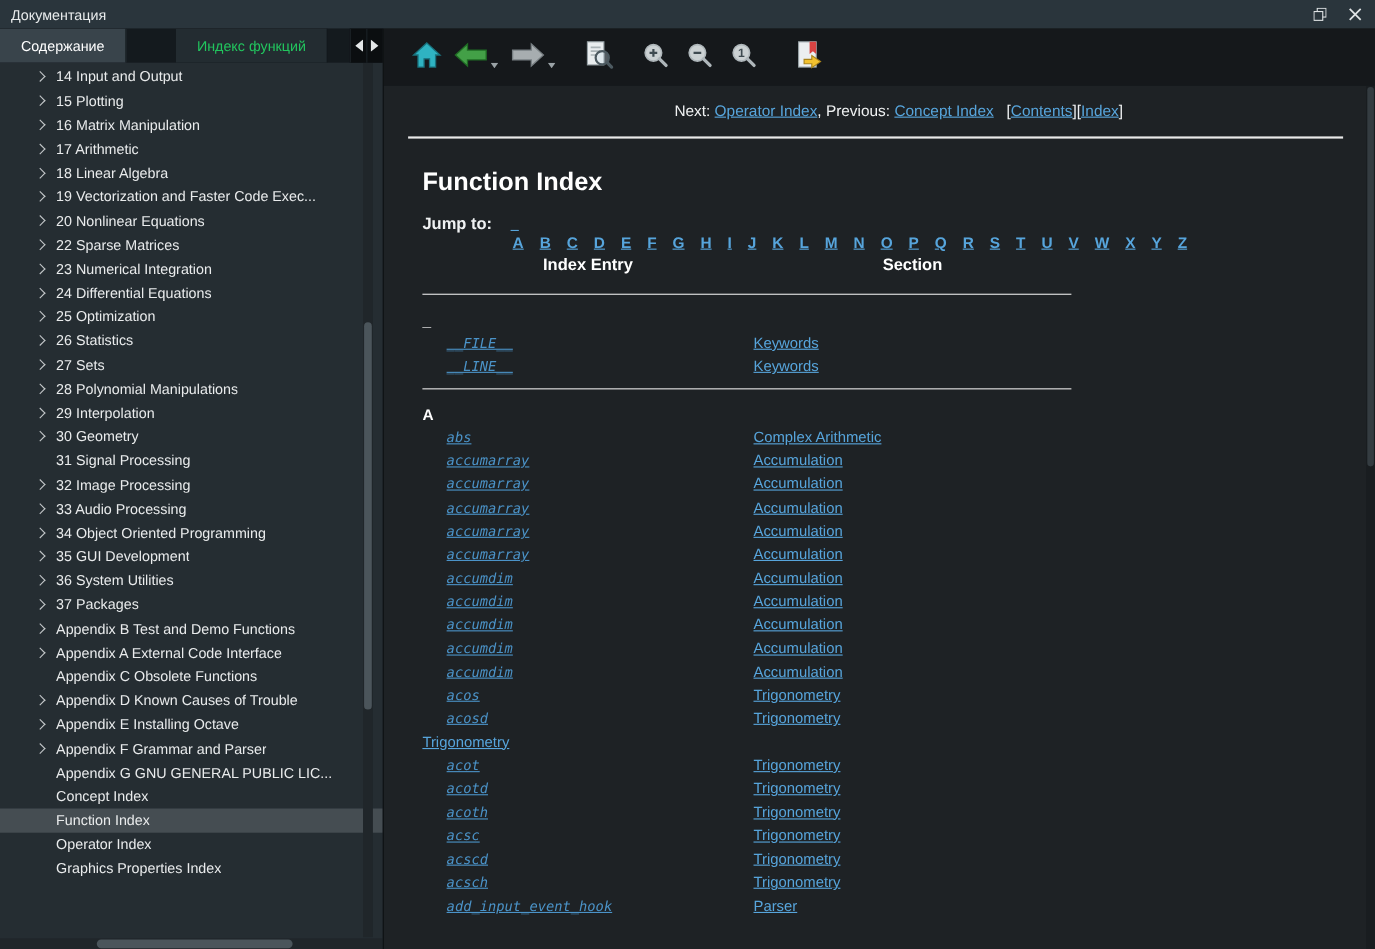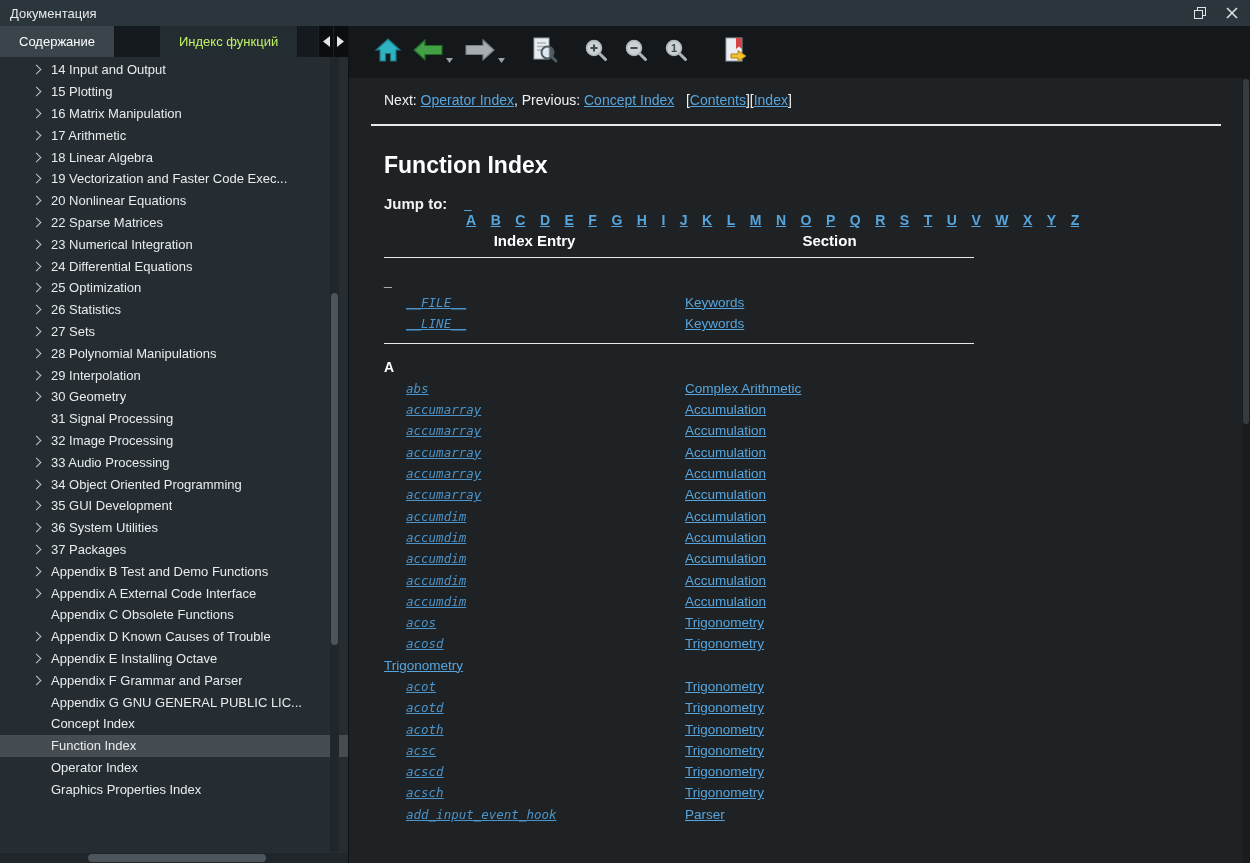--- a/index.html
+++ b/index.html
@@ -12,21 +12,21 @@
               justify-content:space-between; padding:0 10px; color:#e8ebec; font-size:13px; }
   .win-controls { display:flex; align-items:center; gap:16px; }
   .winbtn { display:flex; align-items:center; justify-content:center; width:16px; height:16px; cursor:pointer; }
 
   
   .body { flex:1; display:flex; min-height:0; }
   .left { width:348px; display:flex; flex-direction:column; background:#252d32; }
   .tabbar { height:31px; background:#141a1e; display:flex; flex:0 0 auto; }
   .tabs { display:flex; overflow:hidden; width:318px;gap:45px; }
   .tab { flex:0 0 auto; padding:0 19px; display:flex; align-items:center; font-size:13px;
-         color:#bef264; background:#232c31; border-right:1px solid #10161a; white-space:nowrap; cursor:pointer; }
+         color:#22c55e; background:#232c31; border-right:1px solid #10161a; white-space:nowrap; cursor:pointer; }
   .tab.selected { background:#39444b; color:#ffffff; }
   .tab-scroll { display:flex; flex:1; }
   .scroll-btn { width:15px; background:#0b0e10; display:flex; align-items:center;
                 justify-content:center; cursor:pointer; border-left:1px solid #1b2226; }
 
   .sidebar { flex:1; position:relative; overflow:hidden; }
   .tree { padding-top:2px; }
   .tree-item { height:21.8px; display:flex; align-items:center; color:#e9ebec;
                font-size:13px; cursor:pointer; white-space:nowrap; }
   .tree-item.selected { background:#454d52; }
@@ -55,29 +55,29 @@
   .tb-back { margin-right:4px; }
   .tb-forward { margin-left:14px; }
   .tb-searchdoc { margin-left:30px; }
   .tb-zoomin { margin-left:18px; }
   .tb-zoomout { margin-left:6px; }
   .tb-zoom1 { margin-left:6px; }
   .tb-bookmark { margin-left:26px; }
 
   .content { flex:1; overflow:hidden; padding-left:22px; color:#f0f2f3; }
   .link { color:#57a5dc; text-decoration:underline; cursor:pointer; }
-  .nav { margin:14px 0 0 13px; font-size:14px; white-space:pre-wrap; }
+  .nav { margin:14px 0 0 13px; font-size:14px; white-space:pre-wrap;text-align:center; }
   .nav-hr { border:0; height:2px; background:#e9e9e9; margin:16px 29px 0 0; }
   h1.doc-title { font-size:23px; font-weight:bold; margin:26px 0 0 13px; color:#fff; }
   .jump { margin:16px 0 0 13px; font-size:15px; display:flex; align-items:baseline; }
   .jump-label { font-weight:bold; margin-right:17px; }
   .jump-first { font-size:13px; font-weight:bold; }
   .jump-letters { margin-left:95px; display:flex; font-size:14px; font-weight:bold; }
   .jump-letters a { margin-right:14.5px; }
-  .table-head { display:grid; grid-template-columns:301px 289px; margin:4px 0 8px 13px;
+  .table-head { display:grid; grid-template-columns:301px 289px; margin:4px 0 18px 13px;
                 font-size:15px; font-weight:bold; text-align:center; color:#fff; }
   .table-hr { border:0; height:1px; background:#e9e9e9; width:590px; margin:6px 0 0 13px; }
   .index-table { margin-left:13px; width:590px; }
   .letter-row { height:21.3px; display:flex; align-items:center; font-weight:bold;
                 font-size:14px; margin-top:12px; color:#fff; }
   .index-row { display:grid; grid-template-columns:301px 289px; height:21.3px; align-items:center; }
   .cell.entry { padding-left:22px; }
   .mono-link { font-family:"DejaVu Sans Mono", monospace; font-style:italic; font-size:12.5px;
                color:#4b93c8; text-decoration:underline; cursor:pointer; }
   .cell.section a { font-size:13.5px; }

